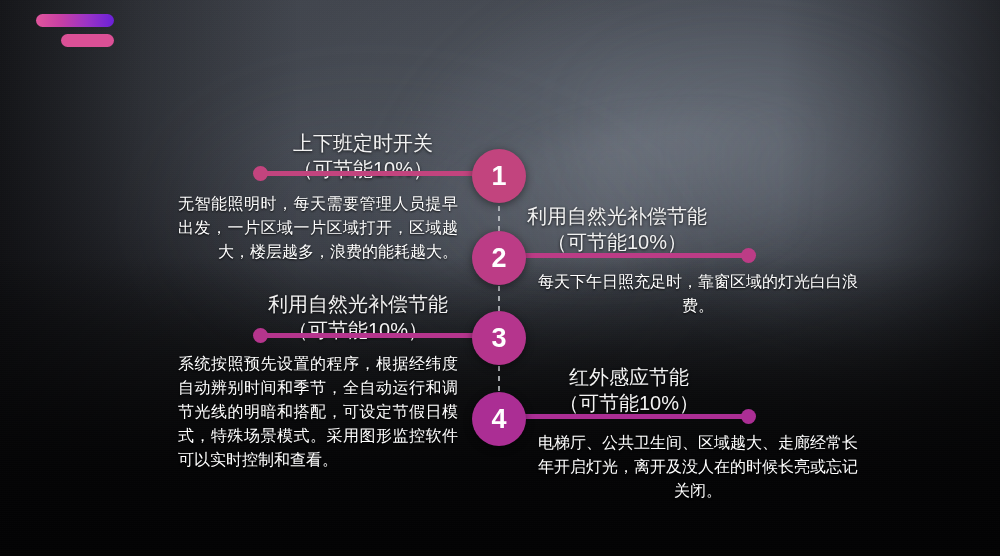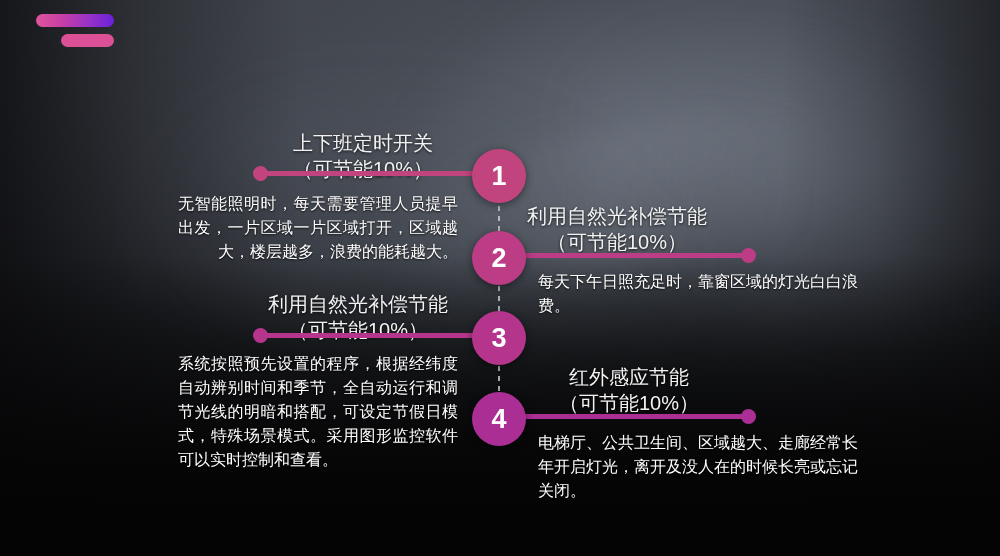--- a/index.html
+++ b/index.html
@@ -179,21 +179,21 @@
     white-space: pre-line;
   }
   .body-text {
     position: absolute;
     color: #ffffff;
     font-size: 16px;
     line-height: 24px;
     text-shadow: 0 1px 2px rgba(0,0,0,0.85);
   }
   .body-right-align { text-align: justify; text-align-last: right; }
-  .body-center { text-align: left; }
+  .body-center { text-align: center; }
   .body-justify { text-align: justify; text-align-last: left; }
 </style>
 </head>
 <body>
 
 <div id="stage">
 
   <div class="bg-base"></div>
   <div class="bg-swirl-a"></div>
   <div class="bg-swirl-b"></div>

